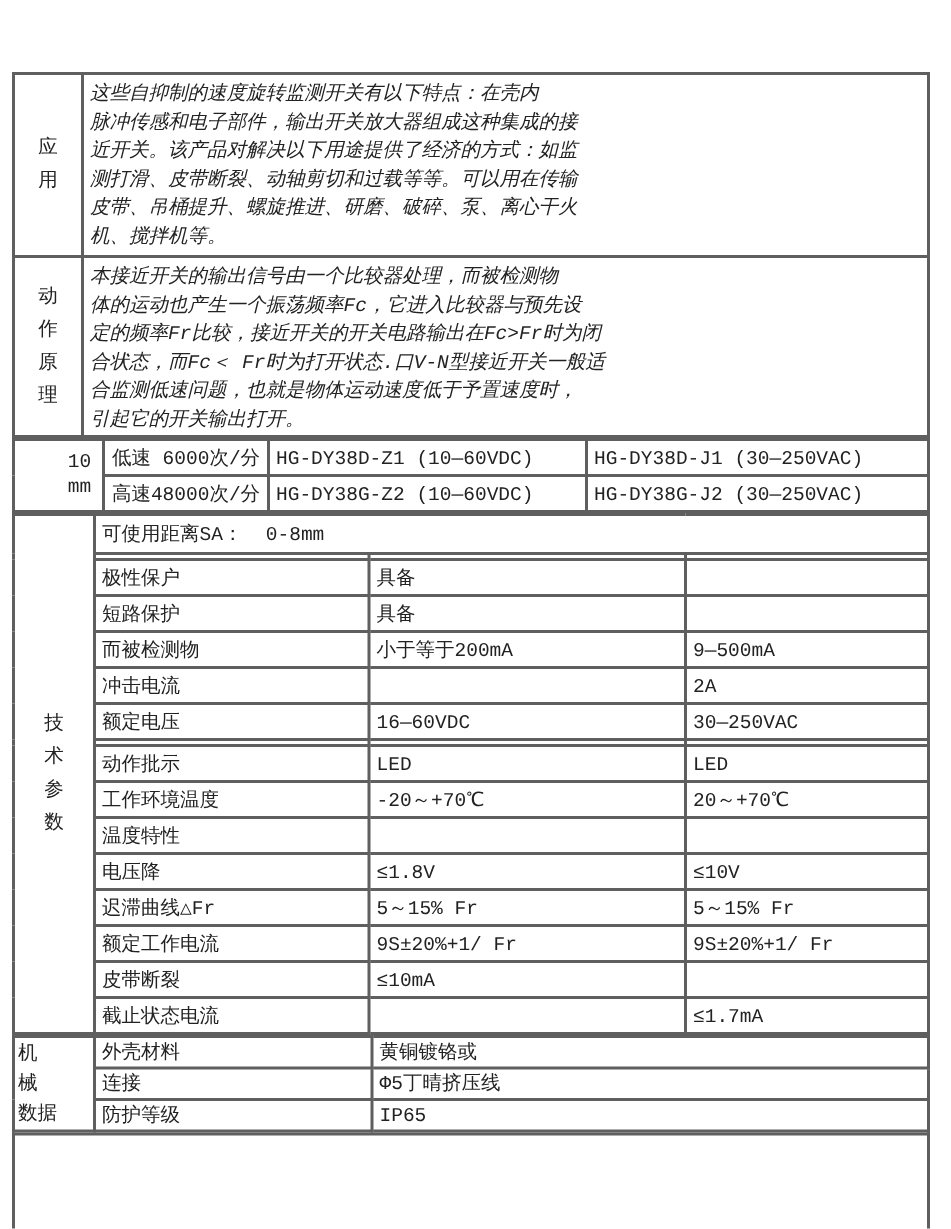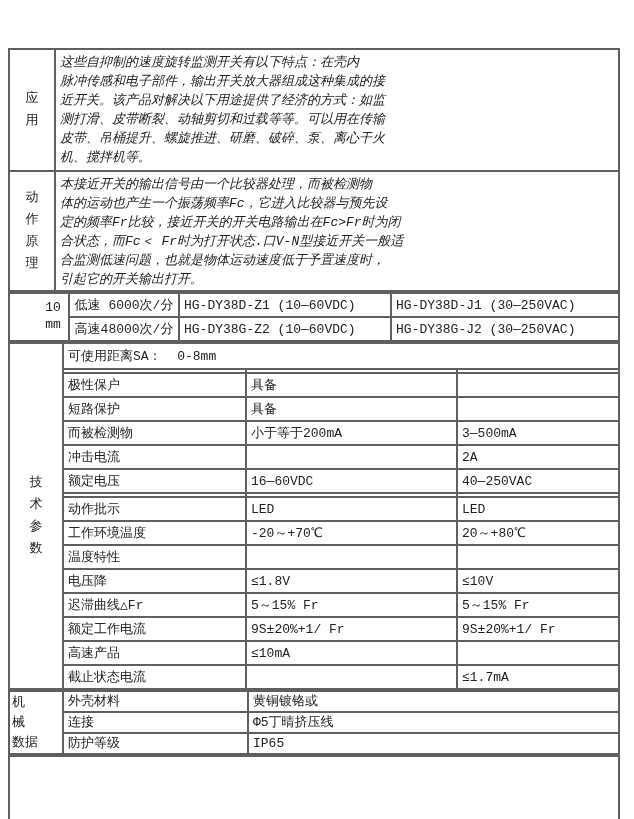--- a/index.html
+++ b/index.html
@@ -136,46 +136,46 @@
       <td></td>
     </tr>
     <tr>
       <td>短路保护</td>
       <td>具备</td>
       <td></td>
     </tr>
     <tr>
       <td>而被检测物</td>
       <td>小于等于200mA</td>
-      <td>3—500mA</td>
+      <td>9—500mA</td>
     </tr>
     <tr>
       <td>冲击电流</td>
       <td></td>
       <td>2A</td>
     </tr>
     <tr>
       <td>额定电压</td>
       <td>16—60VDC</td>
-      <td>40—250VAC</td>
+      <td>30—250VAC</td>
     </tr>
     <tr class="thin">
       <td></td>
           <td></td>
           <td></td>
     </tr>
     <tr>
       <td>动作批示</td>
       <td>LED</td>
       <td>LED</td>
     </tr>
     <tr>
       <td>工作环境温度</td>
       <td>-20～+70℃</td>
-      <td>20～+80℃</td>
+      <td>20～+70℃</td>
     </tr>
     <tr>
       <td>温度特性</td>
       <td></td>
       <td></td>
     </tr>
     <tr>
       <td>电压降</td>
       <td>≤1.8V</td>
       <td>≤10V</td>
@@ -184,21 +184,21 @@
       <td>迟滞曲线△Fr</td>
       <td>5～15% Fr</td>
       <td>5～15% Fr</td>
     </tr>
     <tr>
       <td>额定工作电流</td>
       <td>9S±20%+1/ Fr</td>
       <td>9S±20%+1/ Fr</td>
     </tr>
     <tr>
-      <td>高速产品</td>
+      <td>皮带断裂</td>
       <td>≤10mA</td>
       <td></td>
     </tr>
     <tr>
       <td>截止状态电流</td>
       <td></td>
       <td>≤1.7mA</td>
     </tr>
   </tbody>
     </table>

